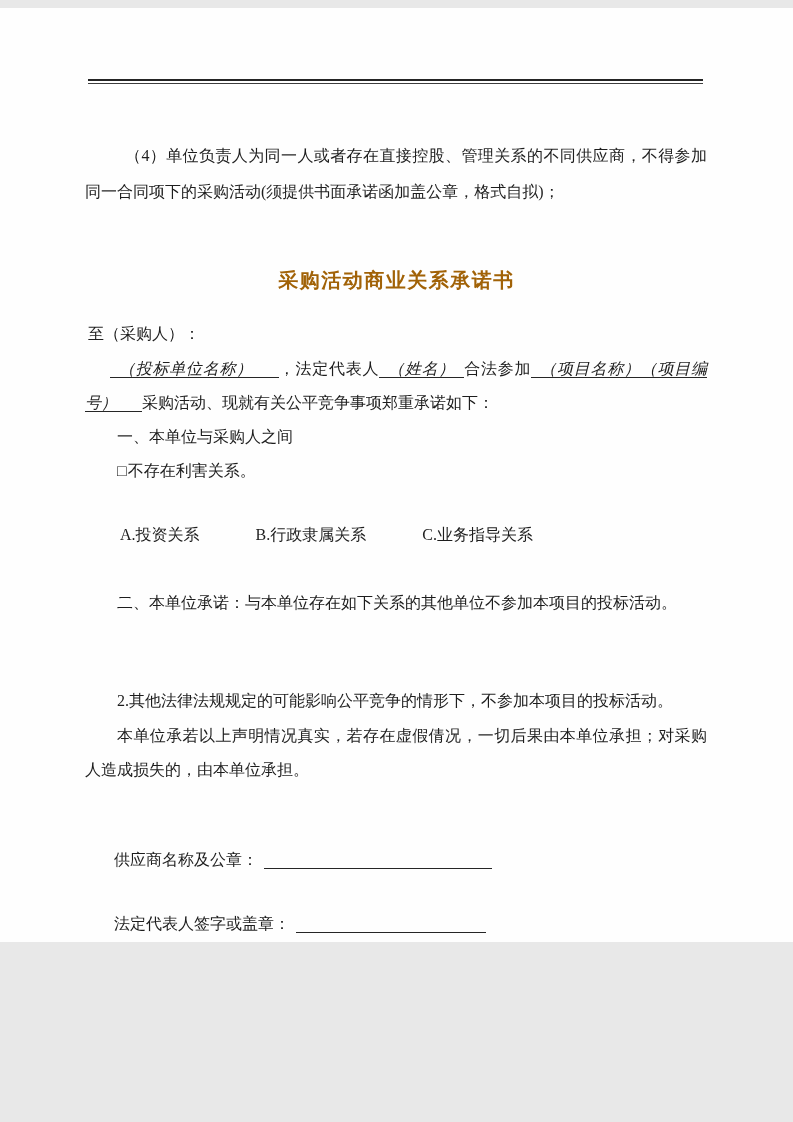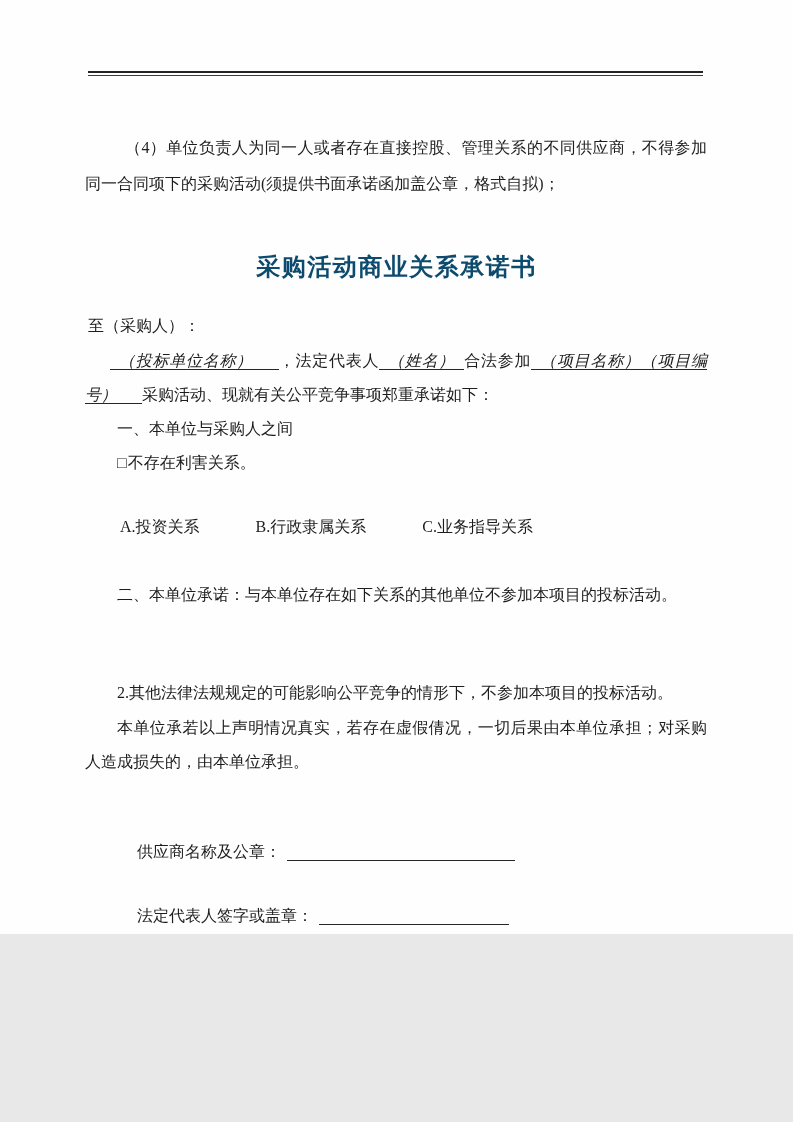--- a/index.html
+++ b/index.html
@@ -1,55 +1,55 @@
 <!DOCTYPE html>
 <html><head>
 <meta charset="utf-8">
 <style>
   html,body { margin:0; padding:0; background:#e8e8e8; }
   .page {
     position:relative;
     width:793px; height:934px;
-    margin:0 auto;
+    margin:8px auto;
     background:#fefefe;
     font-family:"Liberation Serif","DejaVu Serif",serif;
     color:#1d1d1d;
     font-size:16px;
     overflow:hidden;
   }
   .top-rule {
     position:absolute; top:71px; left:88px; width:615px;
     height:2px;
     border-top:2px solid #242424;
     border-bottom:1px solid #3d3d3d;
   }
   p { margin:0; }
   .intro {
     position:absolute; top:130px; left:85px; width:622px;
     line-height:36px; text-align:justify; text-indent:40px;
   }
   .title {
-    position:absolute; top:251px; left:0; width:100%;
+    position:absolute; top:259px; left:0; width:100%;
     margin:0; text-align:center;
-    font-size:24px; font-weight:bold; letter-spacing:1.5px;
-    color:#0c4a6e;
+    font-size:20px; font-weight:bold; letter-spacing:1.5px;
+    color:#a16207;
   }
   .greeting { position:absolute; top:309px; left:88px; line-height:33.5px; }
   .fill {
     position:absolute; top:344px; left:85px; width:622px;
     line-height:33.5px; text-align:justify; text-indent:25px;
   }
   .u { border-bottom:1.5px solid #262626; padding:0 9px;font-style:italic; }
   .bline { position:absolute; left:85px; width:622px; line-height:33.5px; text-align:justify; }
   .ind { text-indent:32px; }
   .opts { position:absolute; left:120px; line-height:33.5px; }
   .opt { margin-right:56px; }
   .opt:last-child { margin-right:0; }
   .box { margin-right:1px; }
-  .sig { position:absolute; left:137px; line-height:22px; }
+  .sig { position:absolute; left:114px; line-height:22px; }
   .blank {
     display:inline-block; height:16px; vertical-align:-4px;
     border-bottom:1.5px solid #262626; margin-left:6px;
   }
   .blank-supplier { width:228px; }
   .blank-legal { width:190px; }
   .date-line { position:absolute; left:536px; line-height:22px; }
   .date-gap-y { margin-left:32px; }
   .date-gap-m { margin-left:39px; }
   .date-gap-d { margin-left:36px; }

